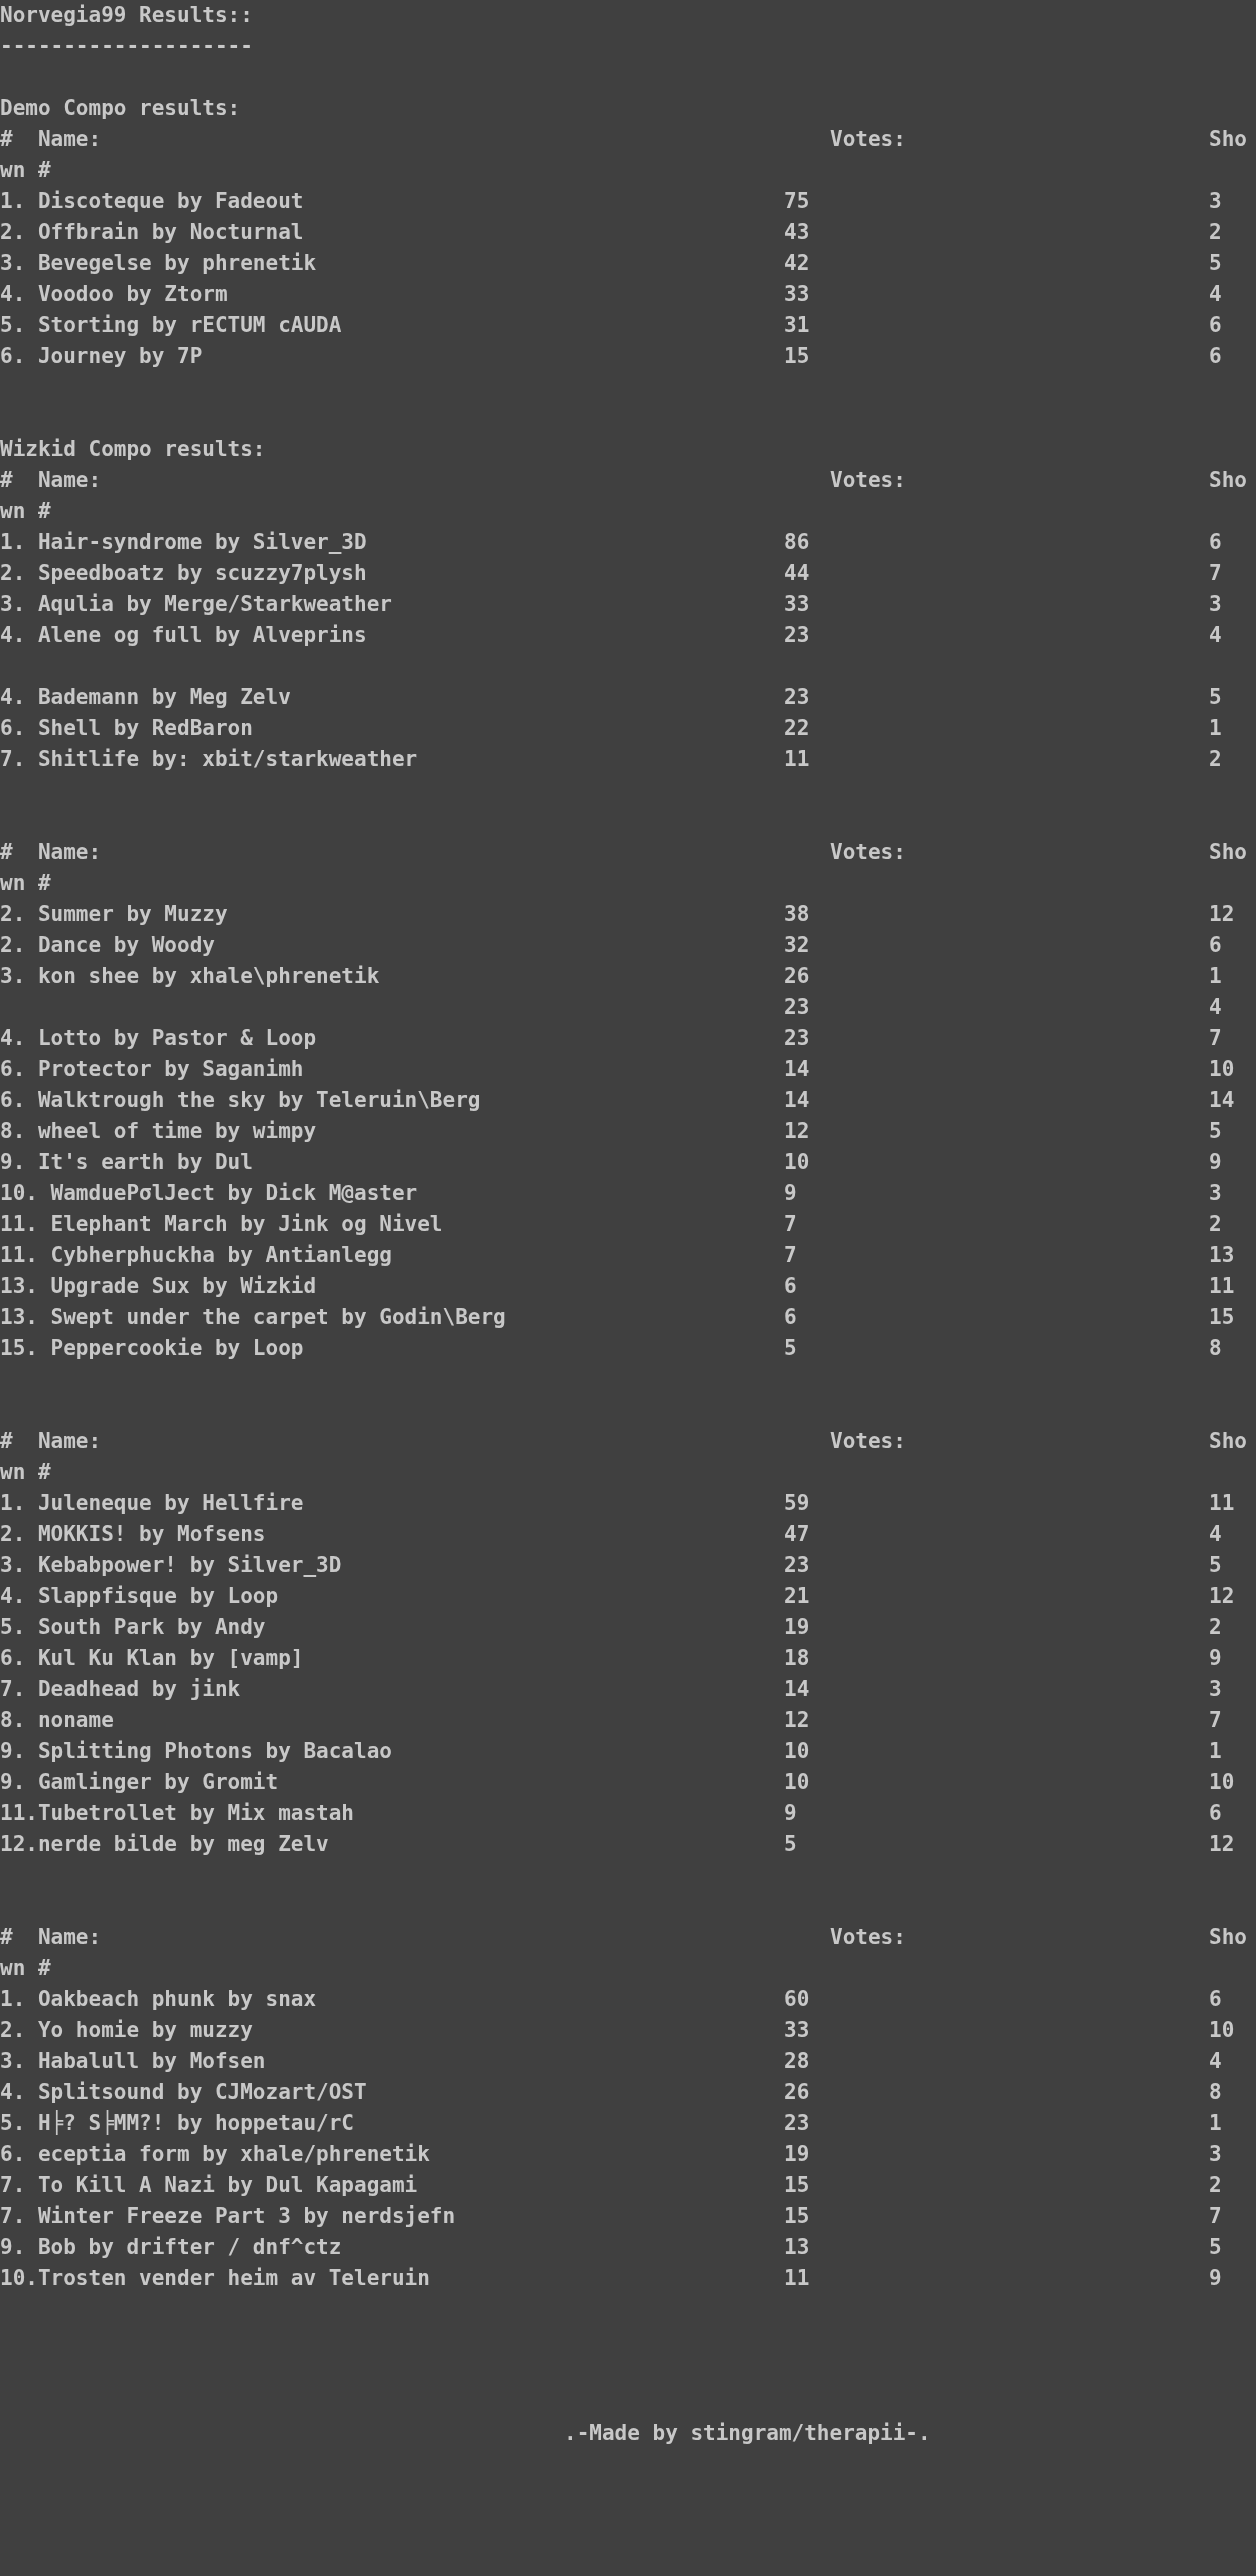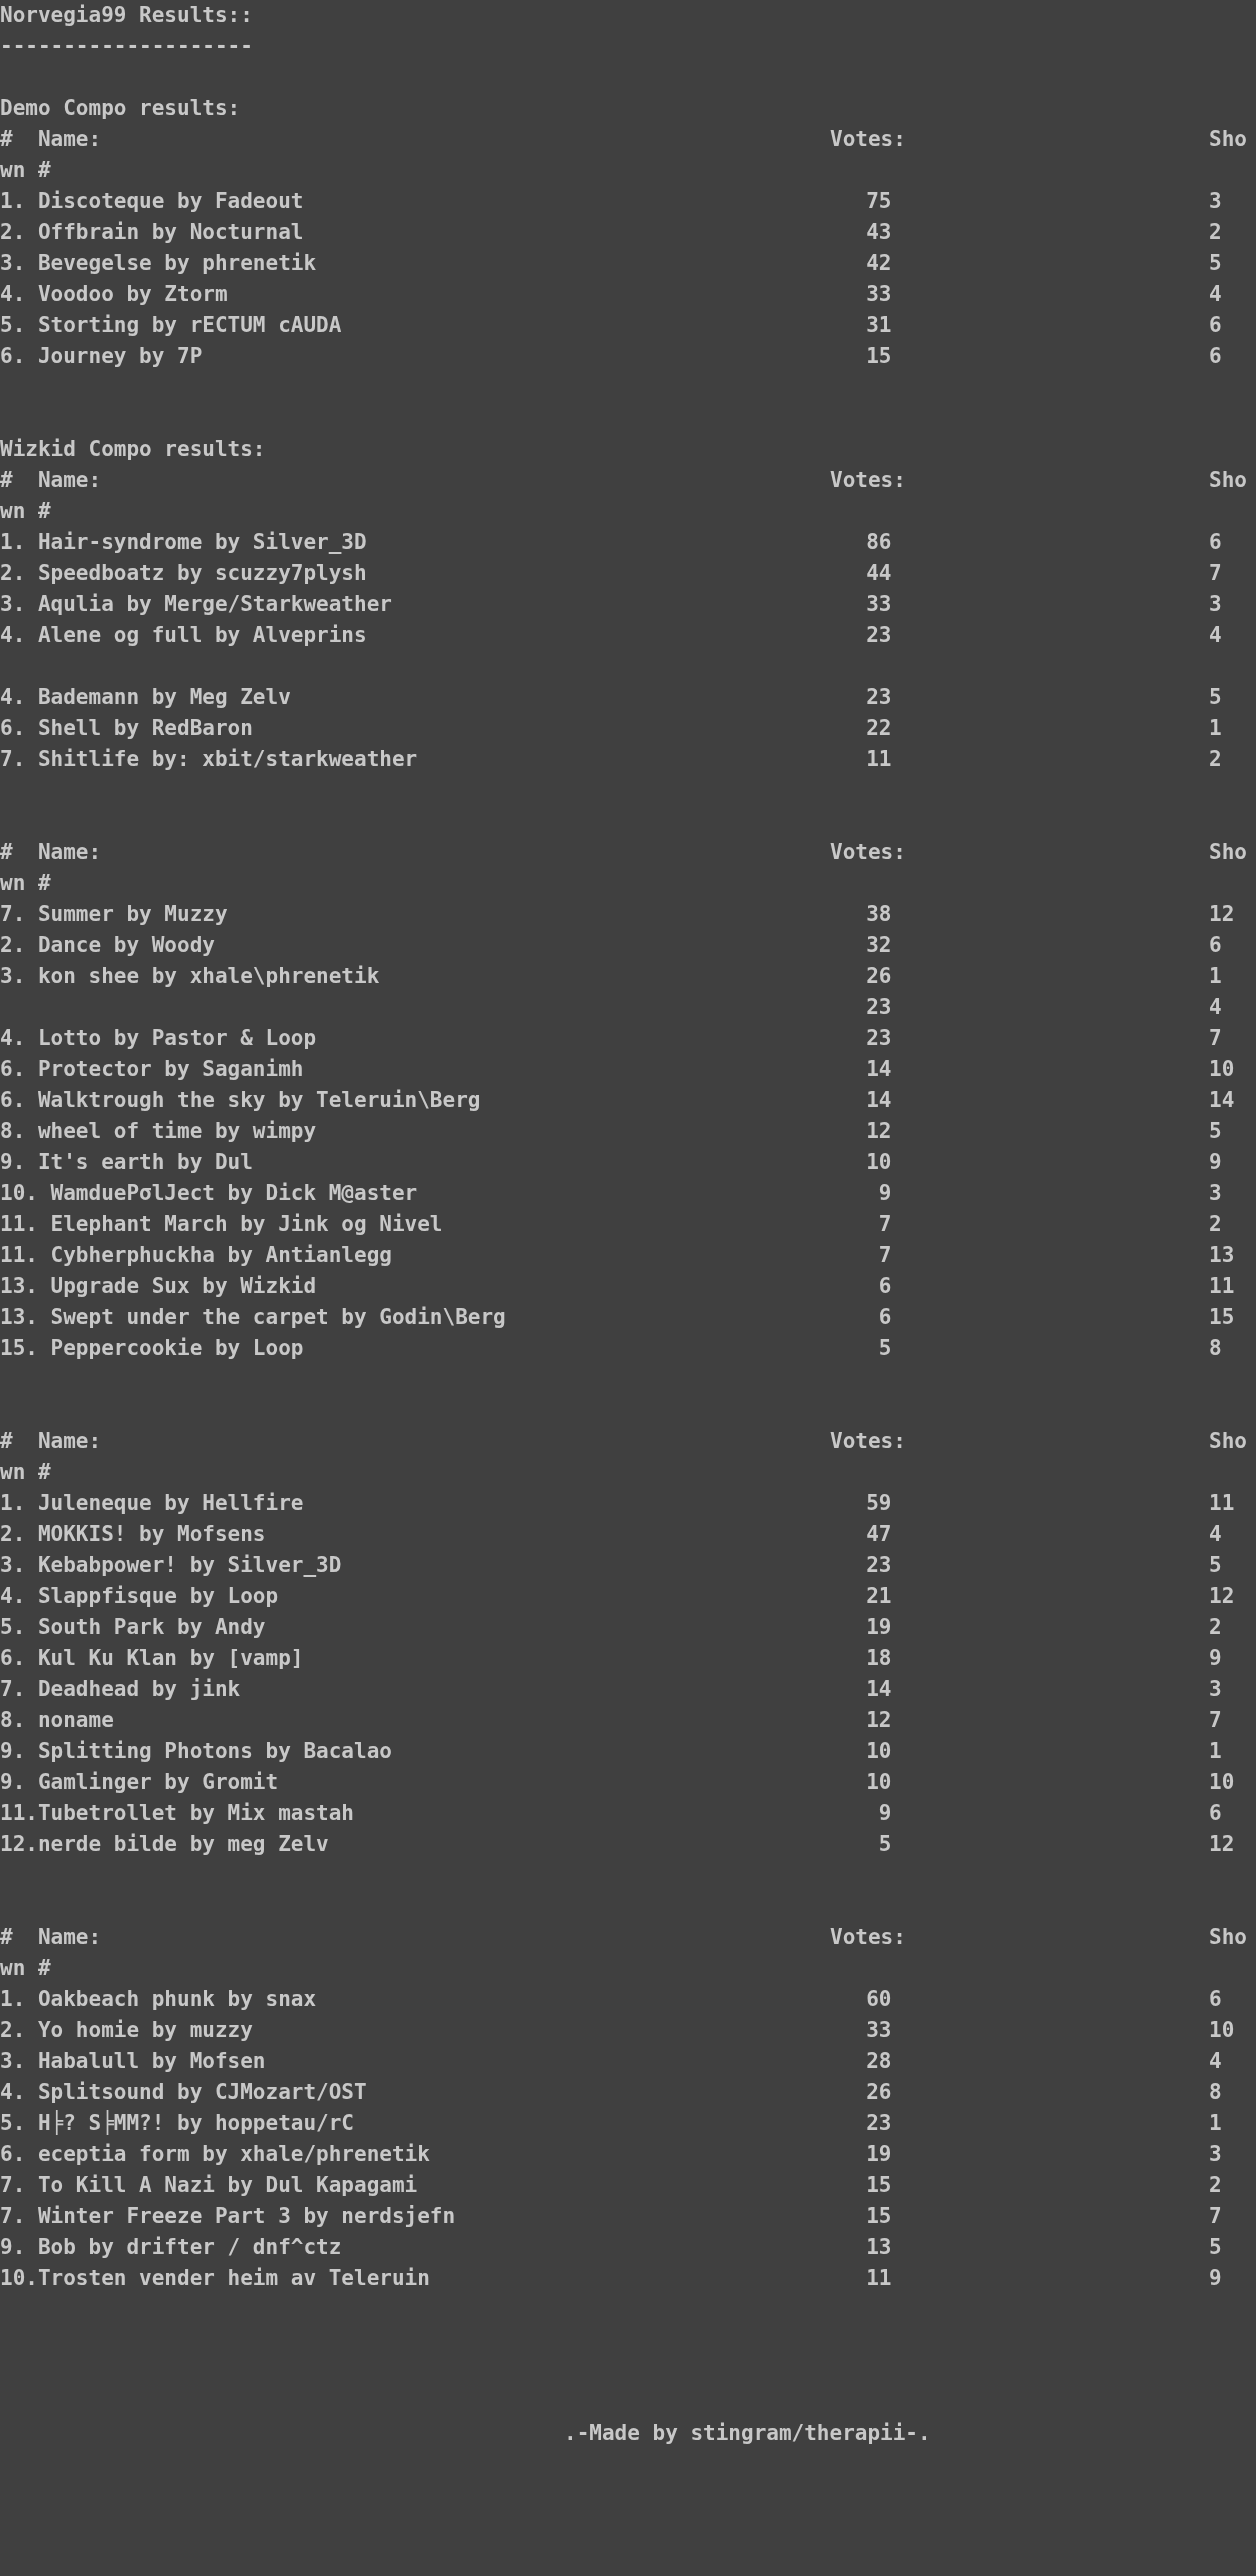--- a/index.html
+++ b/index.html
@@ -20,23 +20,23 @@
     overflow: hidden;
   }
   .line {
     position: relative;
     height: 31px;
     white-space: pre;
   }
   .col-votes {
     position: absolute;
     top: 0;
-    left: 866px;
+    left: 784px;
     width: 25.5px;
-    text-align: right;
+    text-align: left;
     white-space: pre;
   }
   .col-votes-header {
     position: absolute;
     top: 0;
     left: 830px;
     white-space: pre;
   }
   .col-shown {
     position: absolute;
@@ -76,21 +76,21 @@
       <div class="line"><span>3. Aqulia by Merge/Starkweather</span><span class="col-votes">33</span><span class="col-shown">3</span></div>
       <div class="line"><span>4. Alene og full by Alveprins</span><span class="col-votes">23</span><span class="col-shown">4</span></div>
       <div class="line"></div>
       <div class="line"><span>4. Bademann by Meg Zelv</span><span class="col-votes">23</span><span class="col-shown">5</span></div>
       <div class="line"><span>6. Shell by RedBaron</span><span class="col-votes">22</span><span class="col-shown">1</span></div>
       <div class="line"><span>7. Shitlife by: xbit/starkweather</span><span class="col-votes">11</span><span class="col-shown">2</span></div>
       <div class="line"></div>
       <div class="line"></div>
       <div class="line"><span>#  Name:</span><span class="col-votes-header">Votes:</span><span class="col-shown">Sho</span></div>
       <div class="line">wn #</div>
-      <div class="line"><span>7. Summer by Muzzy</span><span class="col-votes">38</span><span class="col-shown">12</span></div>
+      <div class="line"><span>2. Summer by Muzzy</span><span class="col-votes">38</span><span class="col-shown">12</span></div>
       <div class="line"><span>2. Dance by Woody</span><span class="col-votes">32</span><span class="col-shown">6</span></div>
       <div class="line"><span>3. kon shee by xhale\phrenetik</span><span class="col-votes">26</span><span class="col-shown">1</span></div>
       <div class="line"><span class="col-votes">23</span><span class="col-shown">4</span></div>
       <div class="line"><span>4. Lotto by Pastor &amp; Loop</span><span class="col-votes">23</span><span class="col-shown">7</span></div>
       <div class="line"><span>6. Protector by Saganimh</span><span class="col-votes">14</span><span class="col-shown">10</span></div>
       <div class="line"><span>6. Walktrough the sky by Teleruin\Berg</span><span class="col-votes">14</span><span class="col-shown">14</span></div>
       <div class="line"><span>8. wheel of time by wimpy</span><span class="col-votes">12</span><span class="col-shown">5</span></div>
       <div class="line"><span>9. It's earth by Dul</span><span class="col-votes">10</span><span class="col-shown">9</span></div>
       <div class="line"><span>10. WamduePσlJect by Dick M@aster</span><span class="col-votes">9</span><span class="col-shown">3</span></div>
       <div class="line"><span>11. Elephant March by Jink og Nivel</span><span class="col-votes">7</span><span class="col-shown">2</span></div>

